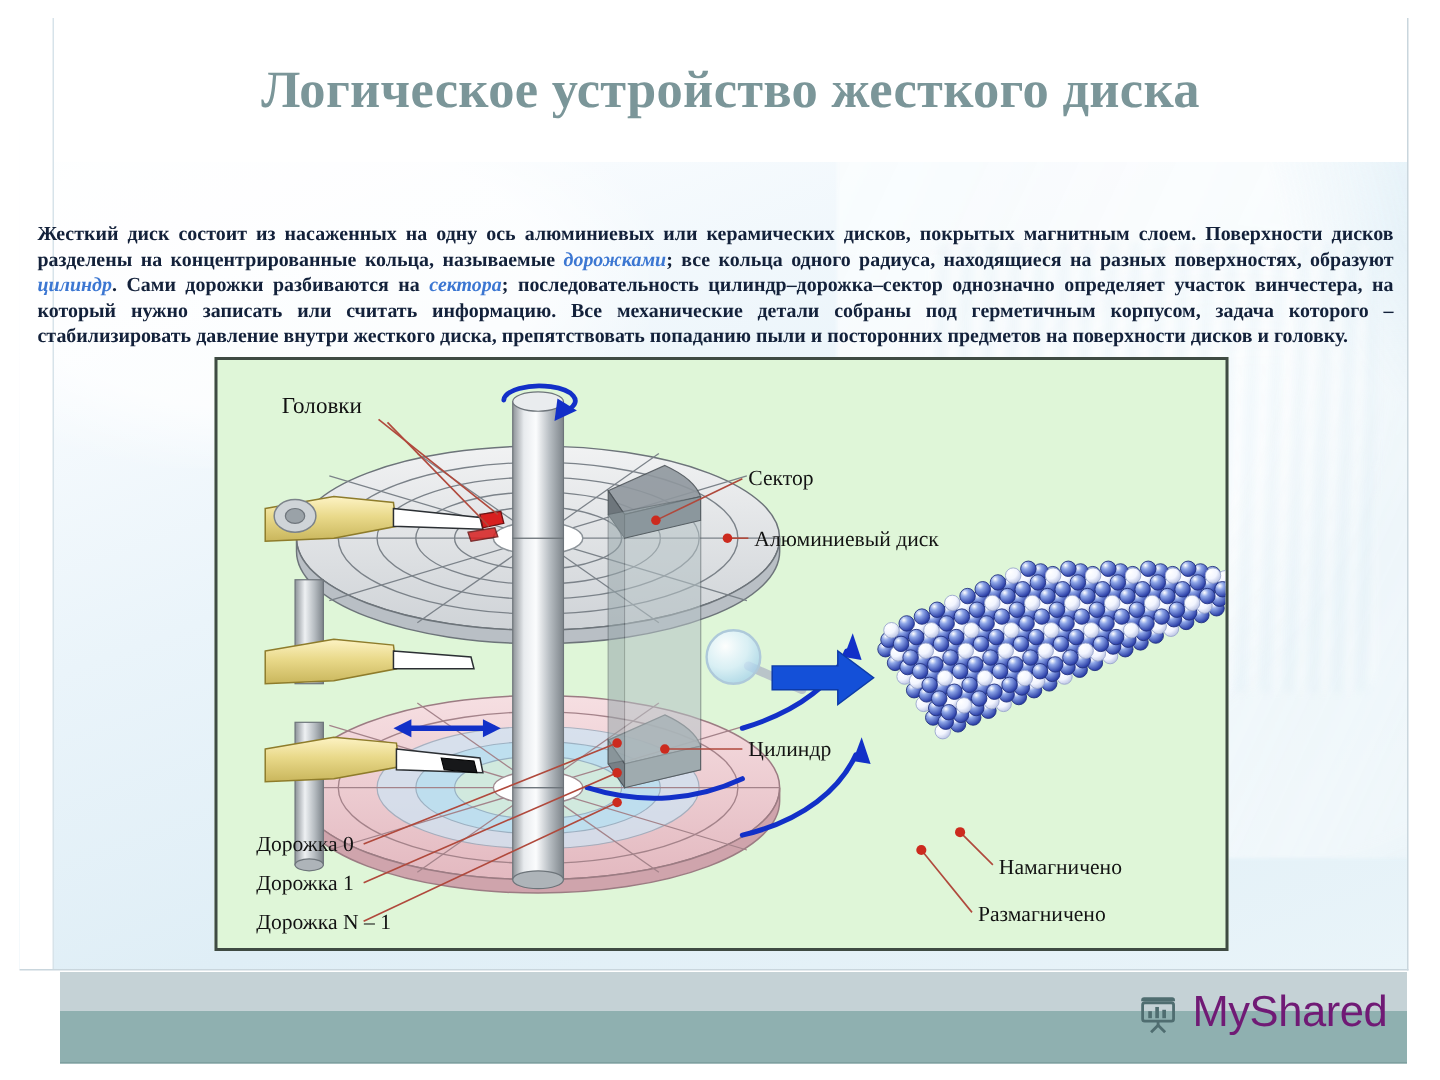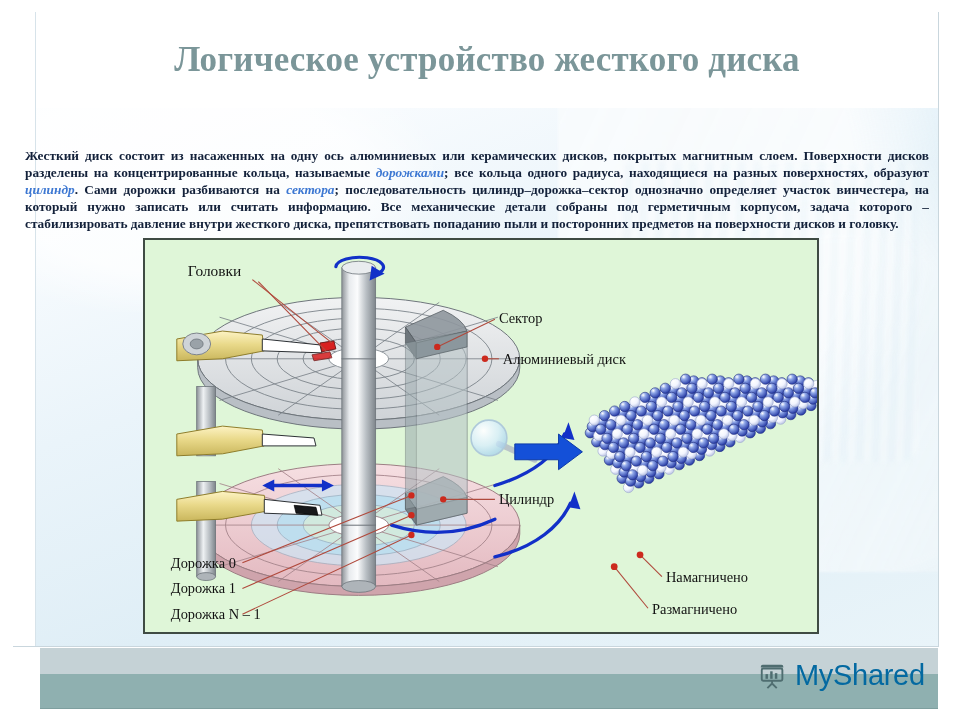--- a/index.html
+++ b/index.html
@@ -97,21 +97,21 @@
     background:#8fb0b0;
     border-bottom:1px solid #7e9f9f;
   }
   .watermark{
     position:absolute;left:758px;top:655px;
     display:flex;align-items:center;gap:7px;
     color:#4f6d70;
   }
   .wm-text{
     font-family:"Liberation Sans", sans-serif;
-    font-size:29px;font-weight:400;color:#0369a1;letter-spacing:-.3px;
+    font-size:29px;font-weight:400;color:#701a75;letter-spacing:-.3px;
   }
   .wm-icon{width:30px;height:30px;display:block;}
 
   svg text{font-family:"Liberation Serif", serif;}
 </style>
 </head>
 <body>
 
 <div id="slide-root">
 

